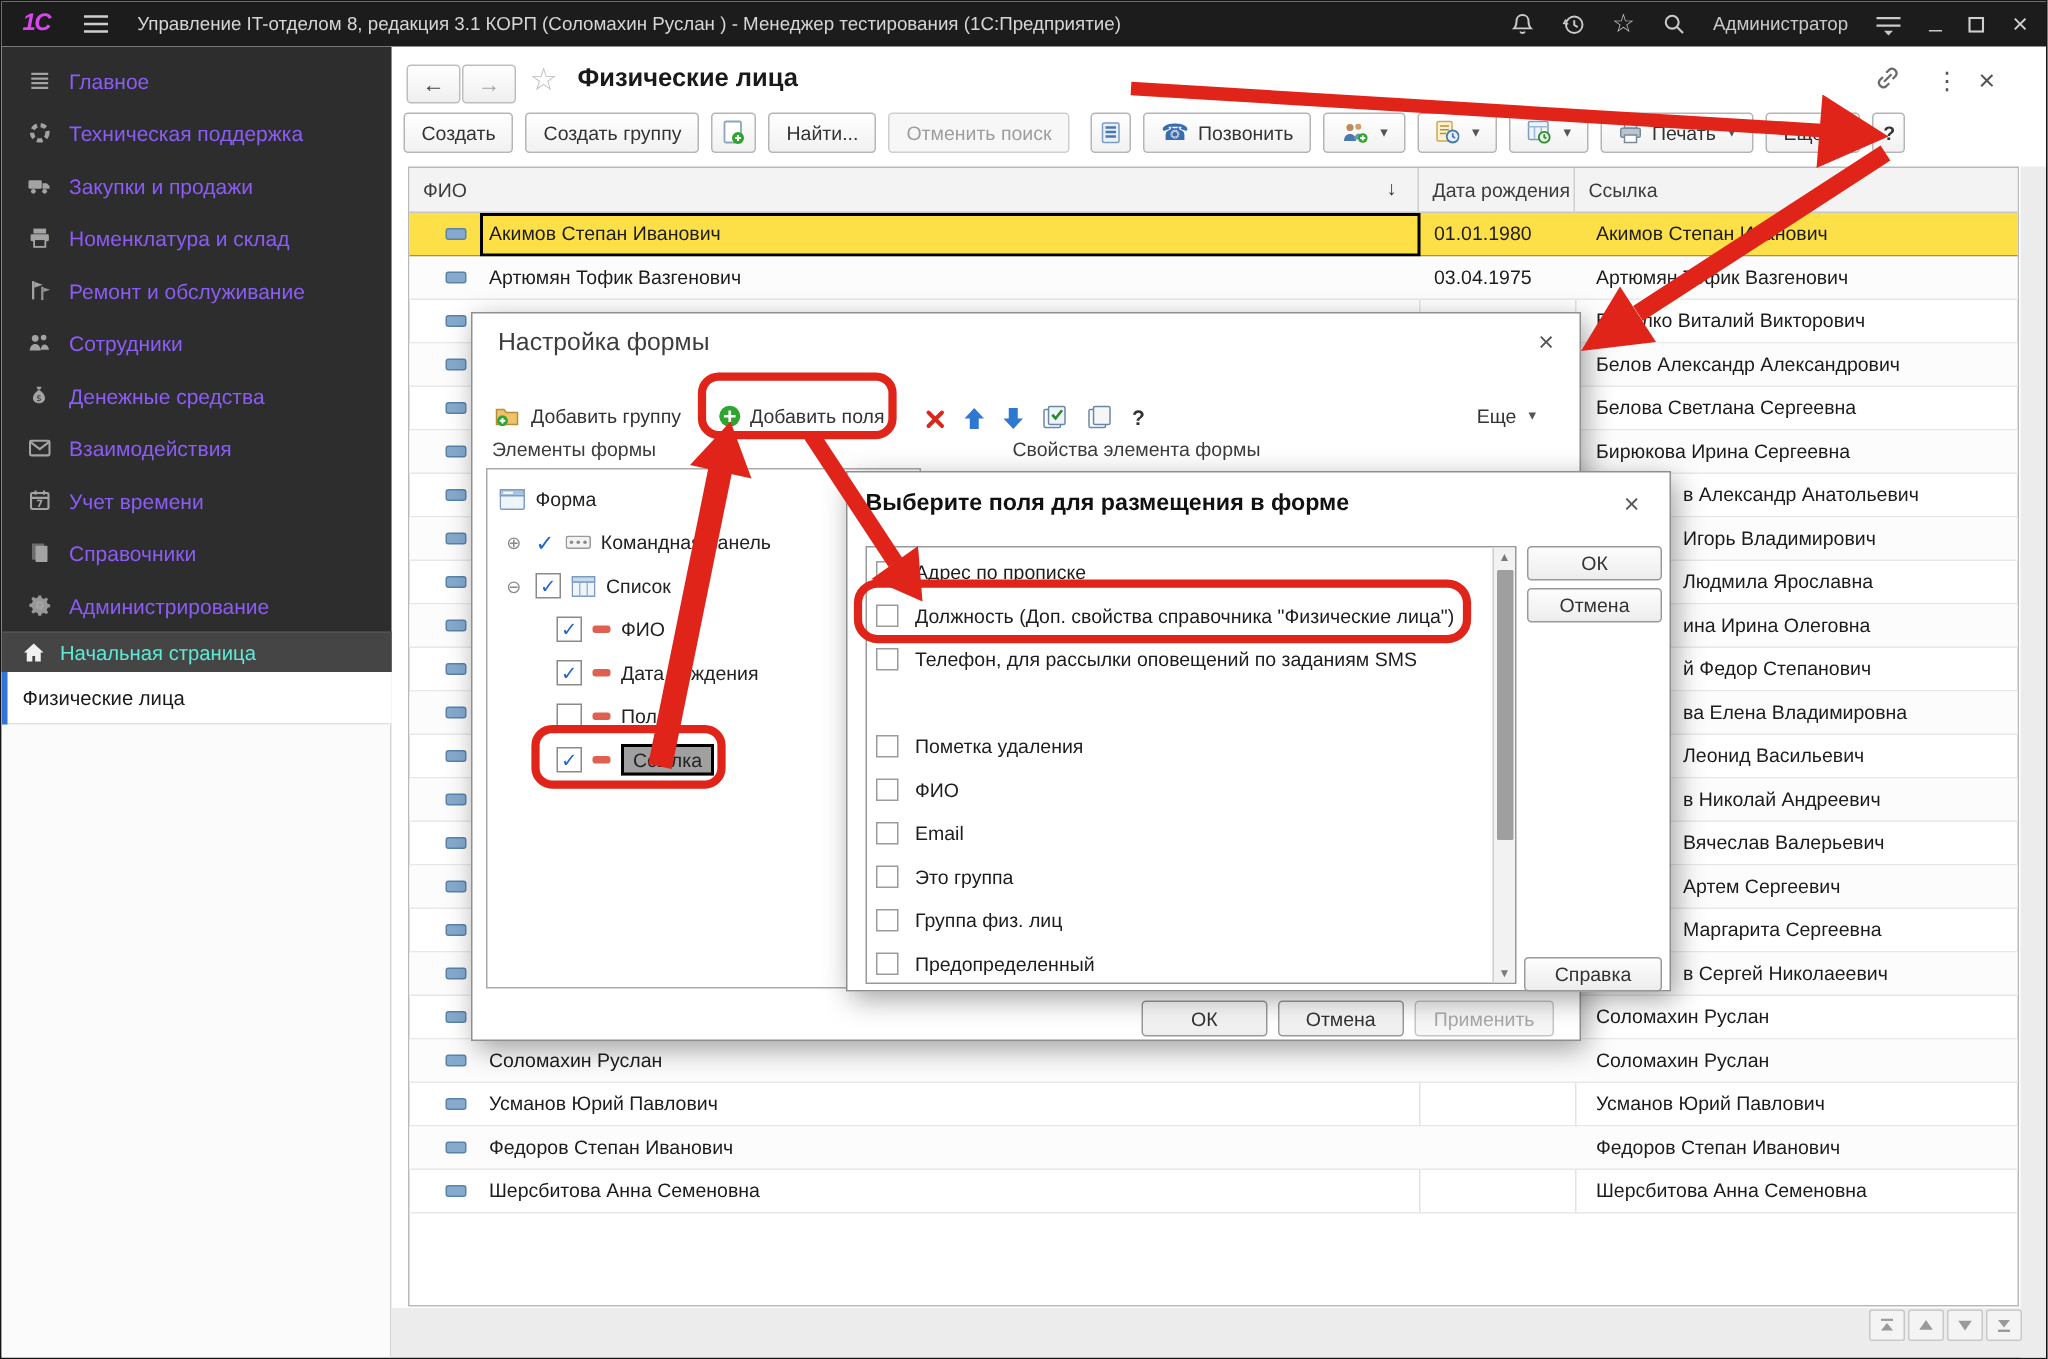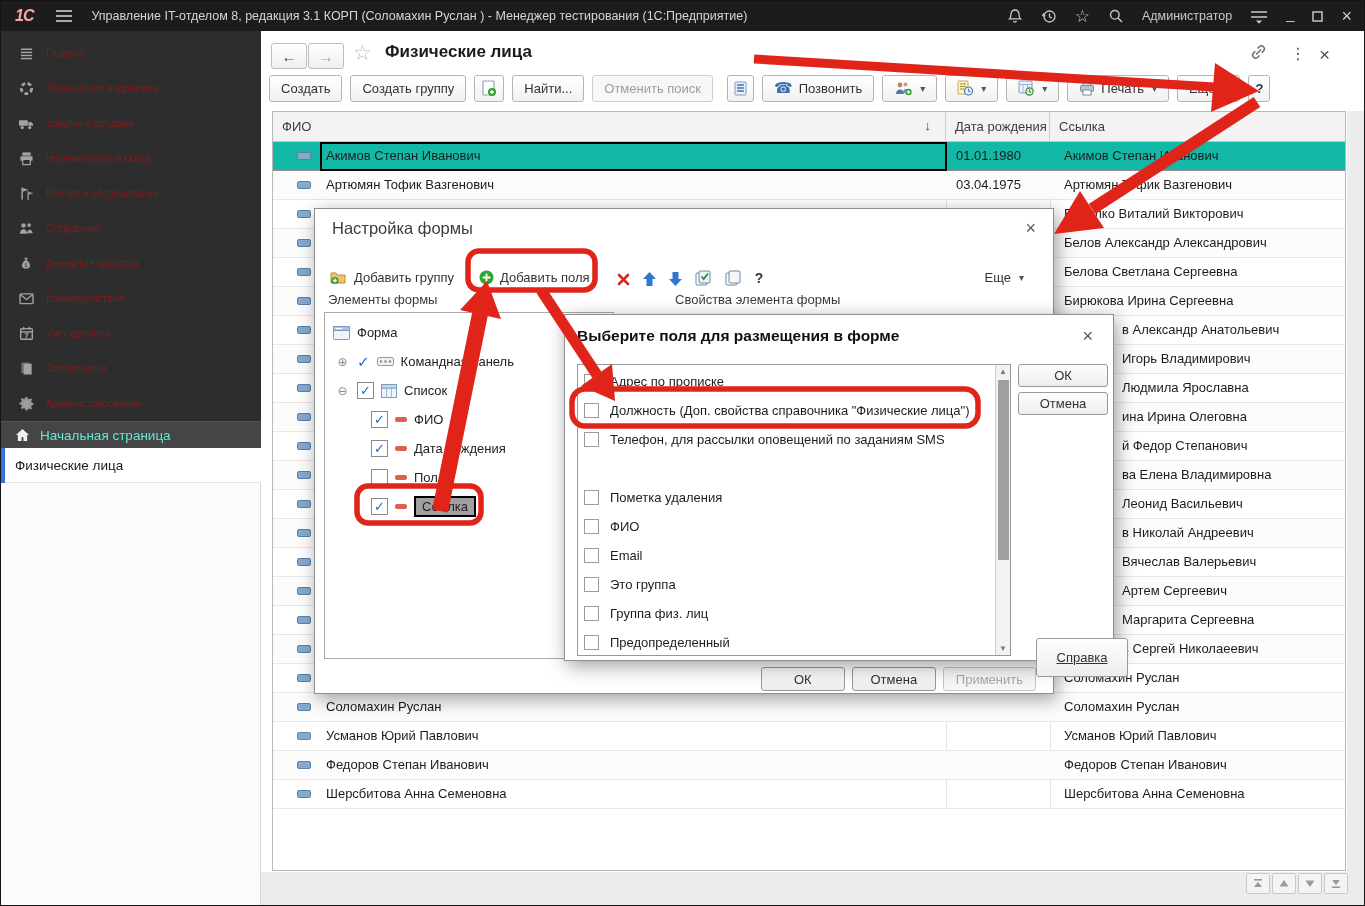--- a/index.html
+++ b/index.html
@@ -2,35 +2,35 @@
 <html><head>
 <meta charset="utf-8">
 <style>
   html,body{margin:0;padding:0;background:#555;}
   *{box-sizing:border-box;}
   #app{position:relative;width:1365px;height:906px;background:#fff;overflow:hidden;
        font-family:"Liberation Sans","DejaVu Sans",sans-serif;border:1px solid #141414;}
   
   #titlebar{position:absolute;left:0;top:0;width:1365px;height:30px;background:#1c1c1c;
             display:flex;align-items:center;color:#ddd;font-size:12.5px;}
-  .logo{color:#fca5a5;font-weight:bold;font-size:16px;font-style:italic;margin:0 14px 0 14px;letter-spacing:-1px;}
+  .logo{color:#d946ef;font-weight:bold;font-size:16px;font-style:italic;margin:0 14px 0 14px;letter-spacing:-1px;}
   .tb-menu{margin:0 18px 0 8px;display:flex;align-items:center;cursor:pointer;}
   .tb-title{white-space:nowrap;overflow:hidden;color:#d6d6d6;}
   .tb-right{margin-left:auto;display:flex;align-items:center;gap:18px;padding-right:14px;}
   .tb-ic{display:flex;align-items:center;color:#c9c9c9;}
   .tb-user{color:#c9c9c9;}
   .win-min{color:#cfcfcf;font-size:15px;margin-top:-6px;}
   .win-close{color:#cfcfcf;font-size:18px;}
   
   #sidebar{position:absolute;left:0;top:30px;width:260px;height:876px;background:#fbfbfb;border-right:1px solid #d8d8d8;}
   .side-dark{position:absolute;left:0;top:0;width:260px;height:417px;background:#2d2d2d;}
   #side-items{position:absolute;left:0;top:5px;width:260px;}
   .side-item{height:35px;display:flex;align-items:center;padding-left:16px;cursor:pointer;}
   .si-ic{width:18px;display:flex;justify-content:center;}
-  .si-lb{margin-left:11px;font-size:10px;color:#7f1d1d;white-space:nowrap;}
+  .si-lb{margin-left:11px;font-size:14px;color:#8b5cf6;white-space:nowrap;}
   #start-page{position:absolute;left:0;top:390px;width:260px;height:27px;background:#454545;
               display:flex;align-items:center;padding-left:12px;cursor:pointer;border-top:1px solid #515151;}
   #start-page .si-lb{color:#5eead4;margin-left:9px;font-size:13.5px;}
   #active-tab{position:absolute;left:0;top:417px;width:260px;height:35px;background:#fff;
               border-bottom:1px solid #e2e2e2;display:flex;align-items:center;padding-left:14px;cursor:pointer;}
   #active-tab::before{content:"";position:absolute;left:0;top:0;width:4px;height:35px;background:#3274d9;}
   #active-tab .si-lb{color:#1a1a1a;margin-left:0;font-size:13.5px;}
   
   .navbtn{position:absolute;top:42px;width:36px;height:26px;border:1px solid #bdbdbd;background:linear-gradient(#fff,#efefef);
           border-radius:3px;font-size:15px;display:flex;align-items:center;justify-content:center;color:#444;cursor:pointer;}
@@ -52,21 +52,21 @@
          display:flex;font-size:13px;color:#3c3c3c;}
   .th{display:flex;align-items:center;padding-left:9px;}
   .th1{width:673px;border-right:1px solid #cfcfcf;position:relative;}
   .th2{width:104px;border-right:1px solid #cfcfcf;}
   .th3{flex:1;}
   #sort-arrow{position:absolute;right:14px;top:6px;color:#333;font-size:13px;}
   #rows{position:absolute;left:0;top:30px;width:100%;height:698px;}
   .colline{position:absolute;top:0;width:1px;height:667px;background:#e3e3e3;}
   .trow{position:absolute;left:0;width:100%;height:29px;border-bottom:1px solid #e8e8e8;font-size:13px;color:#1c1c1c;cursor:pointer;}
   .trow.alt{background:#fcfcfc;}
-  .trow.selected{background:#14b8a6;border-bottom-color:#8f8f8f;}
+  .trow.selected{background:#fde047;border-bottom-color:#8f8f8f;}
   .handle{position:absolute;left:24px;top:10px;width:14px;height:8px;background:#85aace;border:1px solid #5c82a8;border-radius:2px;}
   .cell-fio{position:absolute;left:53px;top:6px;white-space:nowrap;}
   .cell-date{position:absolute;left:683px;top:6px;white-space:nowrap;}
   .cell-link{position:absolute;left:791px;top:6px;white-space:nowrap;}
   .cell-link.partial{left:849px;}
   .focus-cell{position:absolute;left:47px;top:0px;width:627px;height:29px;border:2px solid #000;}
   .gutter{position:absolute;background:#ececec;}
   
   #bottom-nav{position:absolute;left:1245px;top:872px;display:flex;gap:2px;}
   .bnav{width:24px;height:21px;border:1px solid #c9c9c9;background:#f4f4f4;border-radius:2px;
@@ -100,21 +100,21 @@
   #dlg2-close{right:20px;top:11px;}
   #field-box{position:absolute;left:12px;top:49px;width:434px;height:292px;border:1px solid #999;background:#fff;overflow:hidden;}
   .field-row{position:absolute;left:0;width:100%;height:29px;display:flex;align-items:center;padding-left:6px;font-size:13px;color:#1d1d1d;cursor:pointer;}
   .fcb{width:15px;height:15px;border:1px solid #9b9b9b;background:#fff;margin-right:11px;flex:none;}
   #scrollbar{position:absolute;right:0;top:0;width:15px;height:290px;background:#f2f2f2;border-left:1px solid #d0d0d0;}
   #sb-thumb{position:absolute;left:2px;top:15px;width:11px;height:180px;background:#9f9f9f;border-radius:1px;}
   .sb-arrow{position:absolute;left:3px;color:#7a7a7a;font-size:8px;}
   #dlg2-btns button{position:absolute;}
   #d2-ok{left:453px;top:49px;width:90px;height:23px;}
   #d2-cancel{left:453px;top:77px;width:90px;height:23px;}
-  #d2-help{left:471px;top:323px;width:92px;height:39px;text-decoration:underline;}
+  #d2-help{left:451px;top:323px;width:92px;height:23px;}
   
   #annotations{position:absolute;left:0;top:0;z-index:60;pointer-events:none;}
 </style>
 </head>
 <body>
 
 <div id="app">
 
   <header id="titlebar">
     <span class="logo">1С</span>

